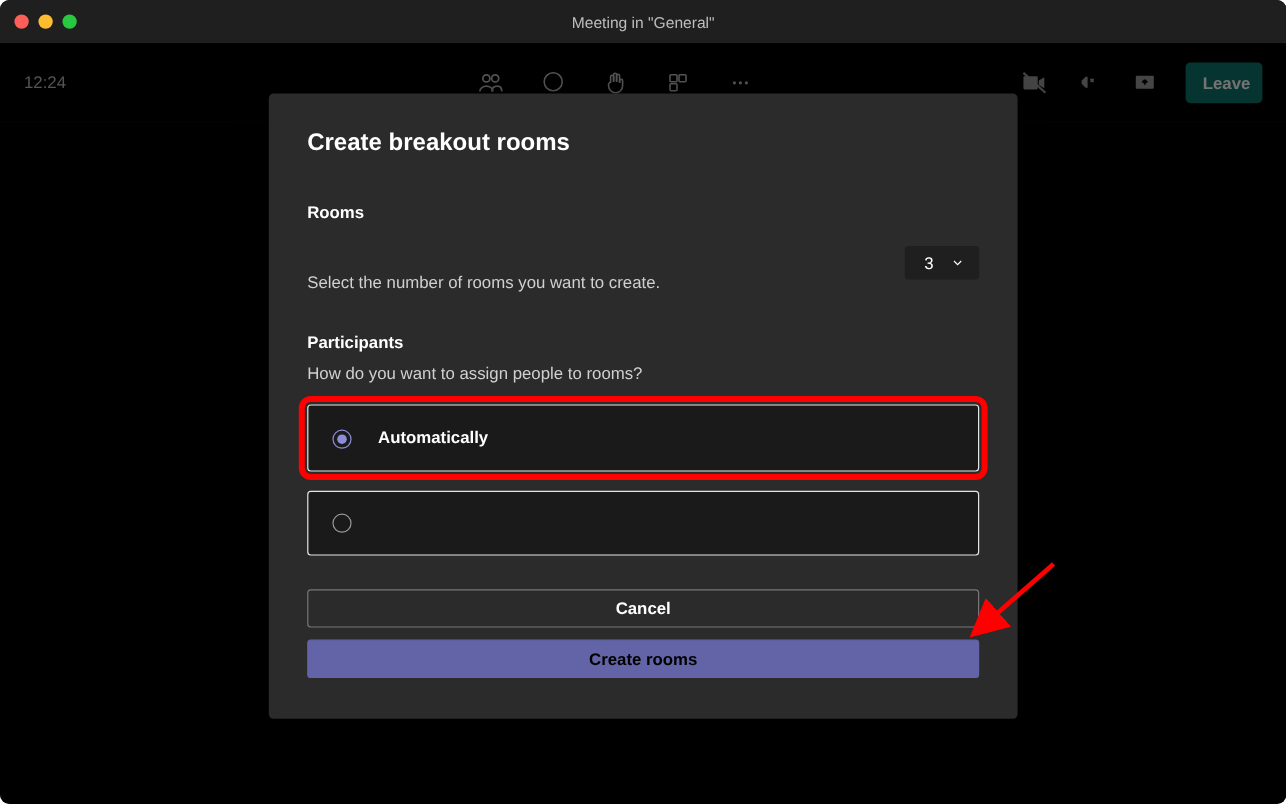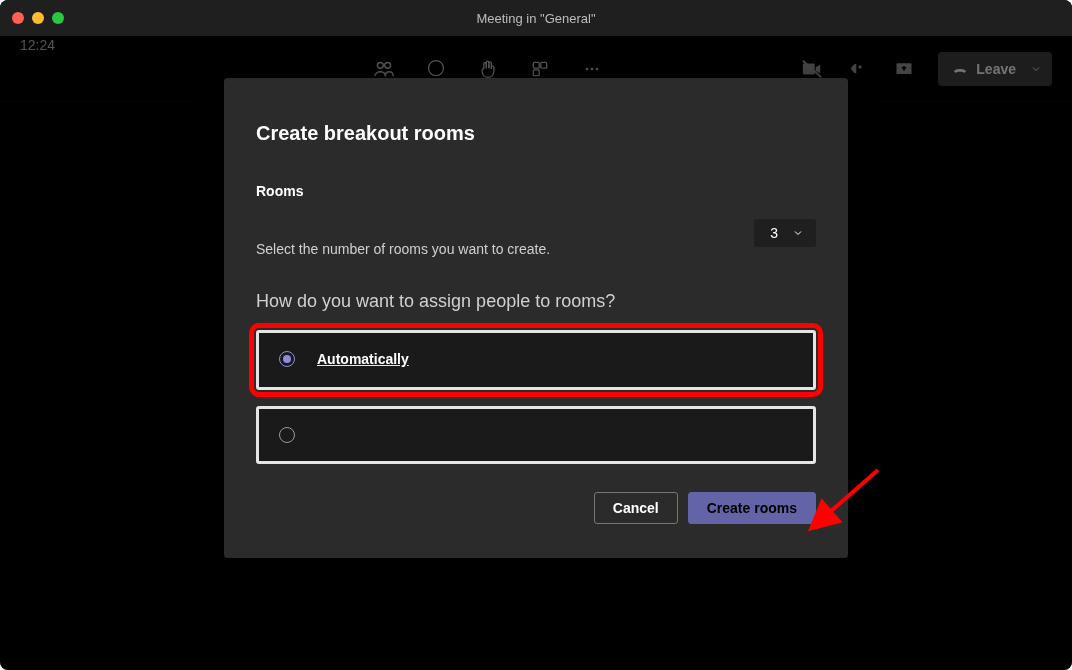--- a/index.html
+++ b/index.html
@@ -38,20 +38,21 @@
     text-align: center;
     color: #bdbdbd;
     font-size: 13px;
     pointer-events: none;
   }
 
   
   .toolbar {
     height: 66px;
     display: flex;
+    align-items: center;
     justify-content: space-between;
     padding: 0 20px;
     background: #000;
     border-bottom: 1px solid #0a0a0a;
   }
   .toolbar .left .timer {
     color: #bbb;
     font-size: 14px;
   }
   .toolbar .center {
@@ -64,48 +65,49 @@
   .toolbar .right {
     display: flex;
     align-items: center;
     gap: 22px;
   }
   .toolbar .right .icon-btn { color: #999; width:24px; height:24px; display:flex; align-items:center; justify-content:center;}
   .leave-btn {
     display: flex;
     align-items: center;
     gap: 8px;
-    background: #404040;
+    background: #0f766e;
     color: #fff;
     height: 34px;
     padding: 0 10px 0 14px;
     border-radius: 4px;
     font-size: 14px;
     font-weight: 600;
+    flex-direction: column;
   }
   .leave-btn .chev { margin-left: 6px; opacity:.9; }
 
   
   .scrim {
     position: absolute;
     inset: 36px 0 0 0;
     background: rgba(0,0,0,0.55);
     pointer-events: none;
   }
 
   
   .modal {
     position: absolute;
     left: 224px;
     top: 78px;
     width: 624px;
     background: #2b2b2b;
     border-radius: 4px;
     box-shadow: 0 8px 24px rgba(0,0,0,.6);
-    padding: 44px 32px 34px 32px;
+    padding: 30px 32px 34px 32px;
     color: #e8e8e8;
   }
   .modal h1 {
     font-size: 20px;
     font-weight: 700;
     margin-bottom: 38px;
     color: #fff;
   }
   .section-label {
     font-size: 14px;
@@ -130,35 +132,34 @@
     gap: 14px;
     background: #201f1f;
     padding: 6px 12px 6px 16px;
     border-radius: 3px;
     font-size: 14px;
     color: #fff;
   }
   .room-count svg { stroke:#fff; }
 
   .sub-desc {
-    font-size: 18px;
+    font-size: 14px;
     color: #d0d0d0;
     margin-bottom: 18px;
   }
 
   .option {
     display: flex;
-    align-items: flex-start;
+    align-items: flex-end;
     gap: 22px;
-    border: 3px solid #e5e5e5;
+    border: 1px solid #e5e5e5;
     background: #1b1a1a;
     border-radius: 3px;
     padding: 18px 20px;
     margin-bottom: 16px;
-    text-decoration: underline;
   }
   .option .radio {
     width: 16px; height: 16px;
     border: 1.5px solid #999;
     border-radius: 50%;
     flex: 0 0 auto;
     display:flex; align-items:center; justify-content:center;
   }
   .option.selected .radio {
     border-color: #8e8cd8;
@@ -184,20 +185,21 @@
   .option.highlight {
     outline: 5px solid #ff0000;
     outline-offset: 2px;
   }
 
   .modal-actions {
     display: flex;
     justify-content: flex-end;
     gap: 10px;
     margin-top: 28px;
+    flex-direction: column;
   }
   .btn {
     height: 32px;
     padding: 0 18px;
     font-size: 14px;
     border-radius: 3px;
     display:flex; align-items:center; justify-content:center;
     font-weight:600;
   }
   .btn.secondary {
@@ -318,20 +320,21 @@
     <div class="rooms-row">
       <div class="desc">Select the number of rooms you want to create.</div>
       <div class="room-count">
         <span>3</span>
         <svg width="12" height="12" viewBox="0 0 24 24" fill="none" stroke-width="2">
           <polyline points="6 9 12 15 18 9"></polyline>
         </svg>
       </div>
     </div>
 
+    <div class="section-label">Participants</div>
     <div class="sub-desc">How do you want to assign people to rooms?</div>
 
     <div class="option selected highlight">
       <div class="radio"></div>
       <div>
         <div class="opt-title">Automatically</div>
       </div>
     </div>
 
     <div class="option">

